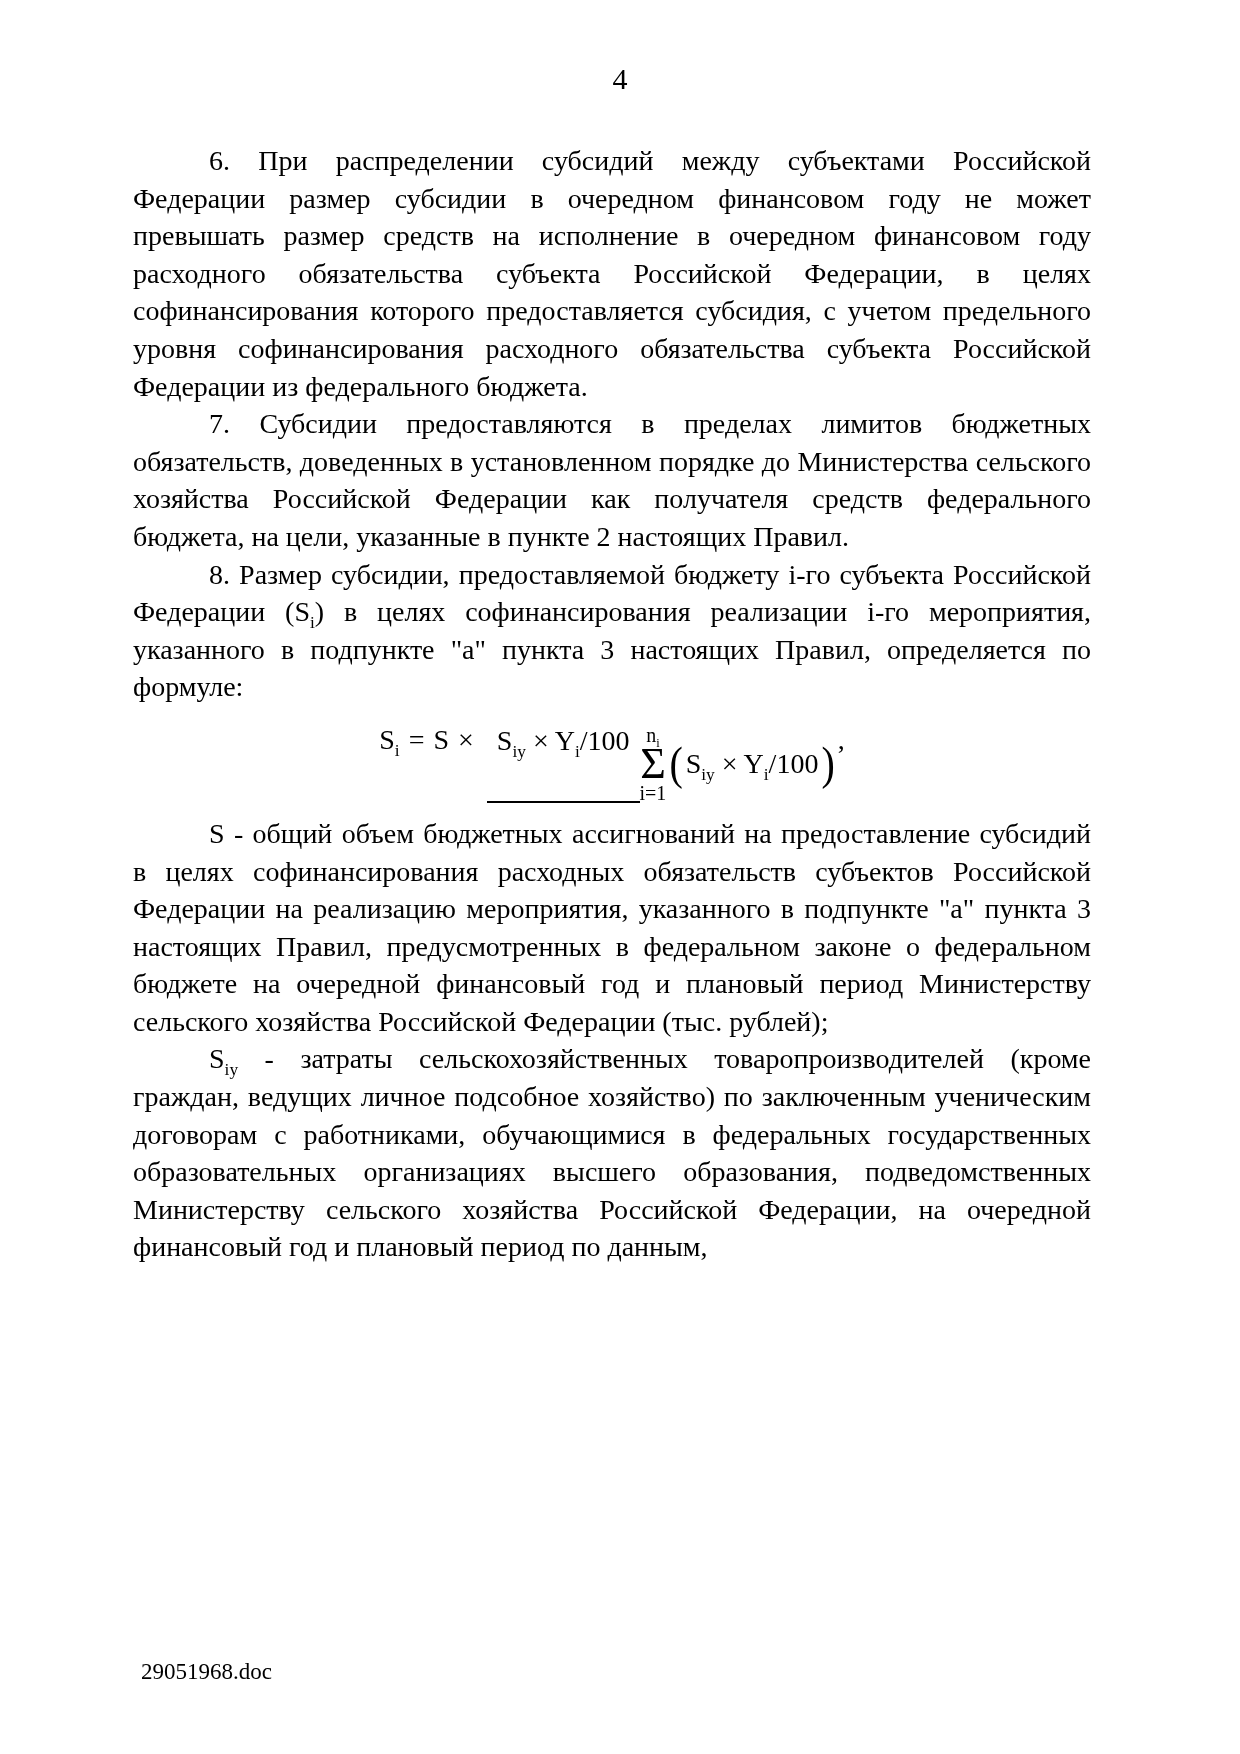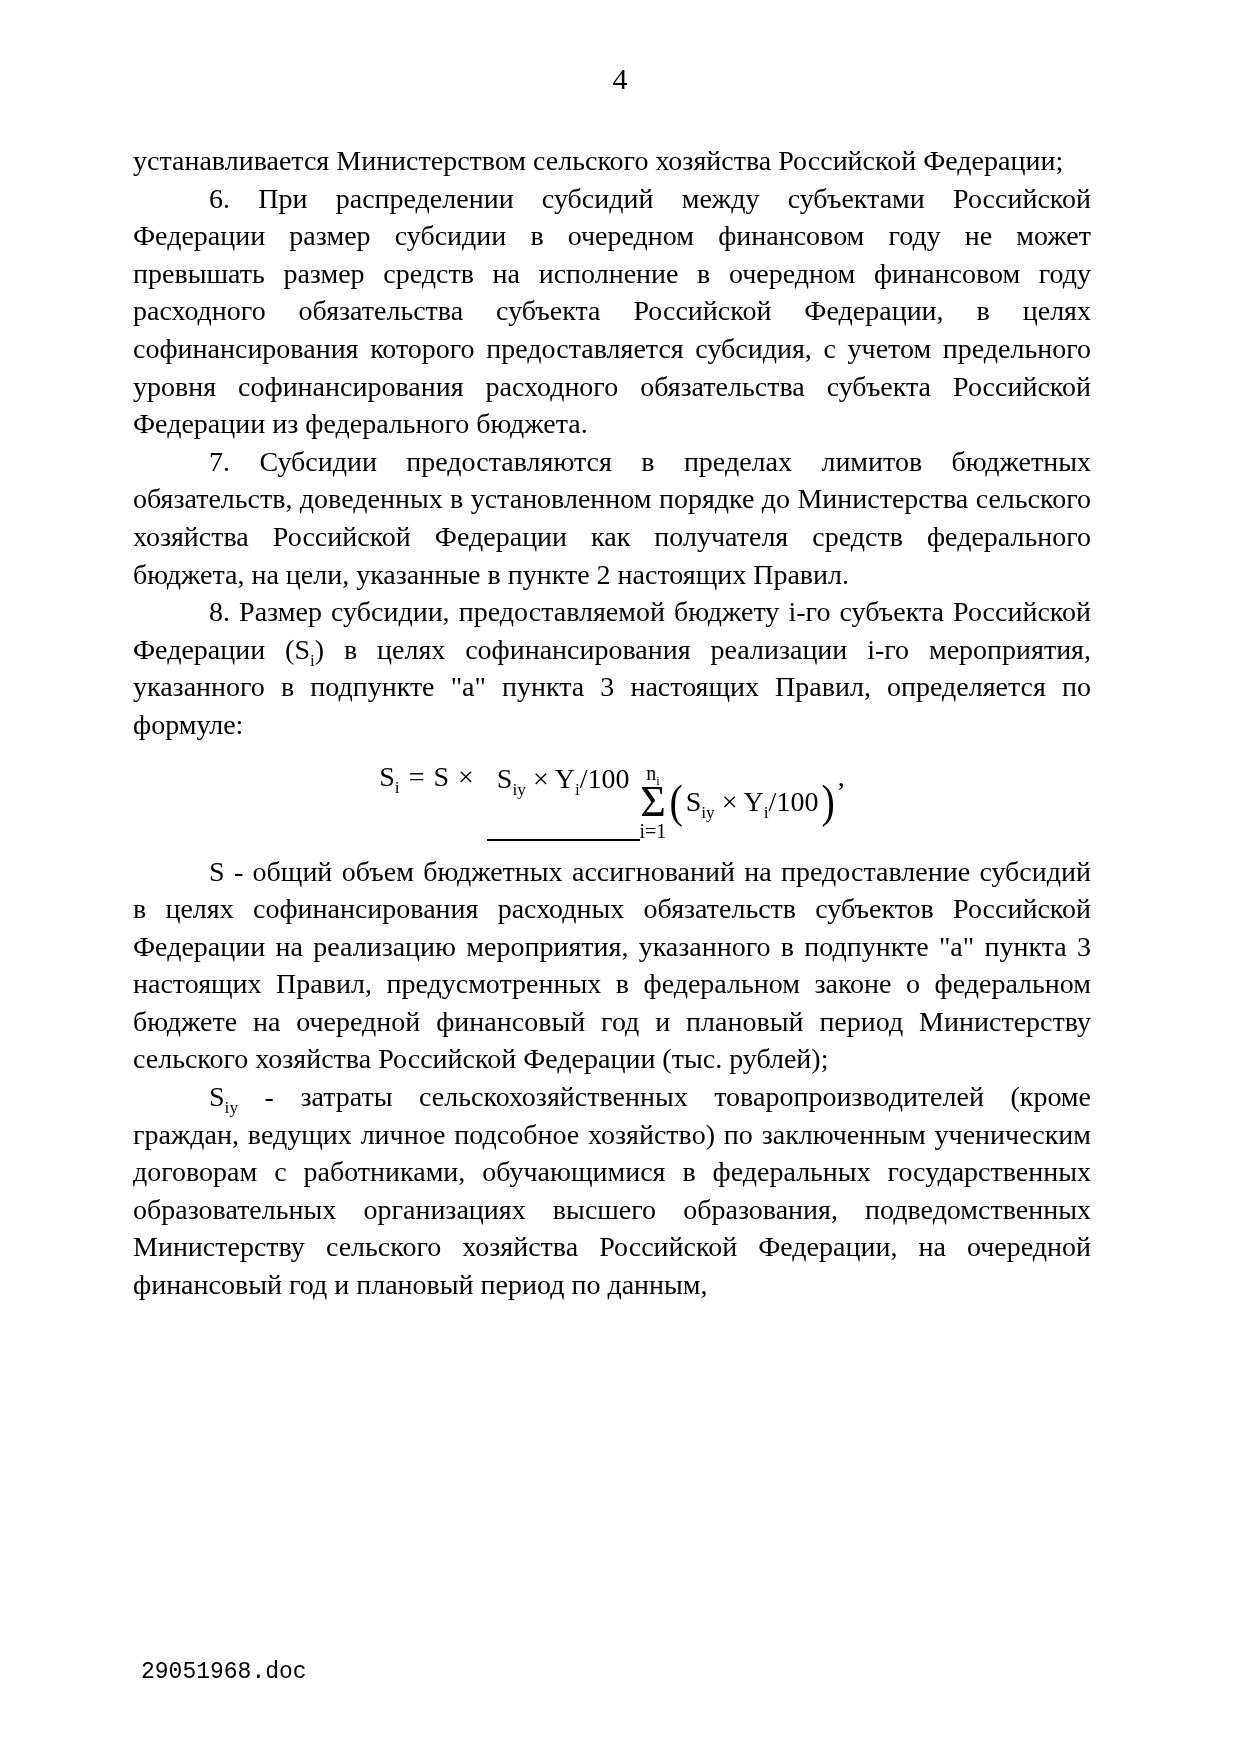--- a/index.html
+++ b/index.html
@@ -103,33 +103,31 @@
     transform: translateY(-23px);
     margin-left: 3px;
   }
   
   .footer {
     position: absolute;
     left: 141px;
     top: 1659px;
     font-size: 23px;
     line-height: 26px;
-    font-family: Liberation Mono, monospace;
   }
 </style>
 </head>
 <body>
 
 <div class="sheet">
 
   <div class="page-number">4</div>
 
   <div class="content">
 
-    <p class="para flush"><span>устанавливается Министерством сельского хозяйства Российской Федерации;</span></p>
 
 
     <p class="para"><span>6. При распределении субсидий между субъектами Российской Федерации размер субсидии в очередном финансовом году не может превышать размер средств на исполнение в очередном финансовом году расходного обязательства субъекта Российской Федерации, в целях софинансирования которого предоставляется субсидия, с учетом предельного уровня софинансирования расходного обязательства субъекта Российской Федерации из федерального бюджета.</span></p>
 
     <p class="para"><span>7. Субсидии предоставляются в пределах лимитов бюджетных обязательств, доведенных в установленном порядке до Министерства сельского хозяйства Российской Федерации как получателя средств федерального бюджета, на цели, указанные в пункте 2 настоящих Правил.</span></p>
 
     <p class="para"><span>8. Размер субсидии, предоставляемой бюджету i-го субъекта Российской Федерации (S</span><sub>i</sub><span>) в целях софинансирования реализации i-го мероприятия, указанного в подпункте "а" пункта 3 настоящих Правил, определяется по формуле:</span></p>
 
     <div class="formula-row">
       <span class="f-main"><span>S</span><sub>i</sub><span class="f-op">=</span><span>S</span><span class="f-op">×</span></span>

